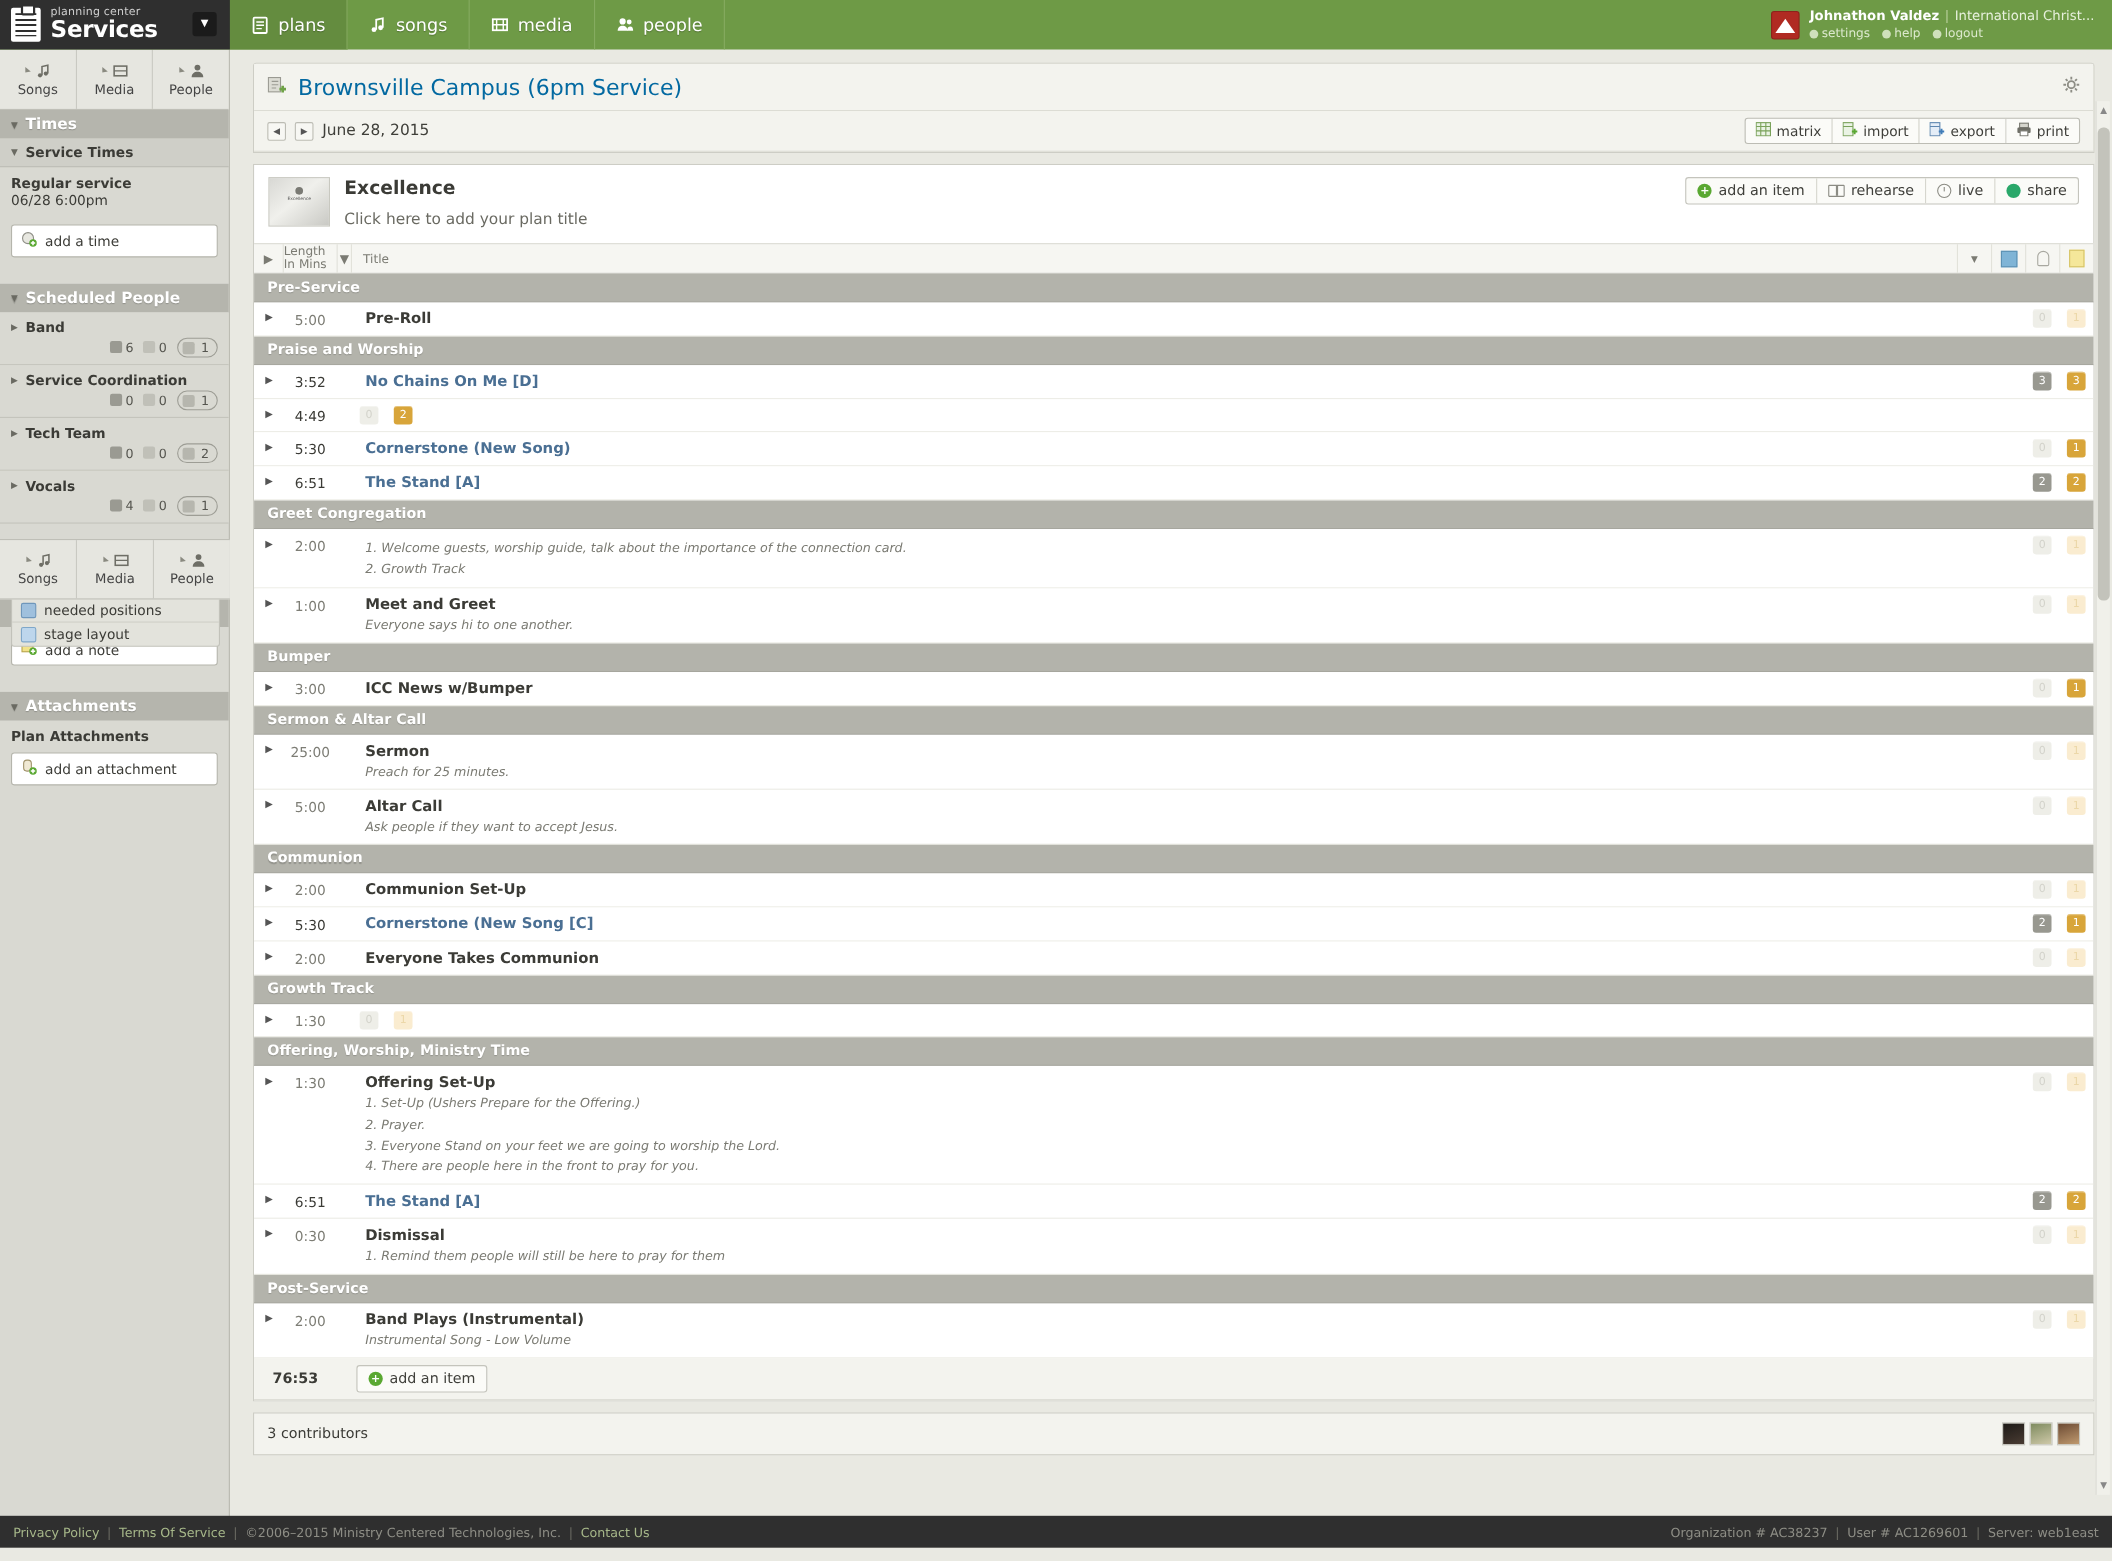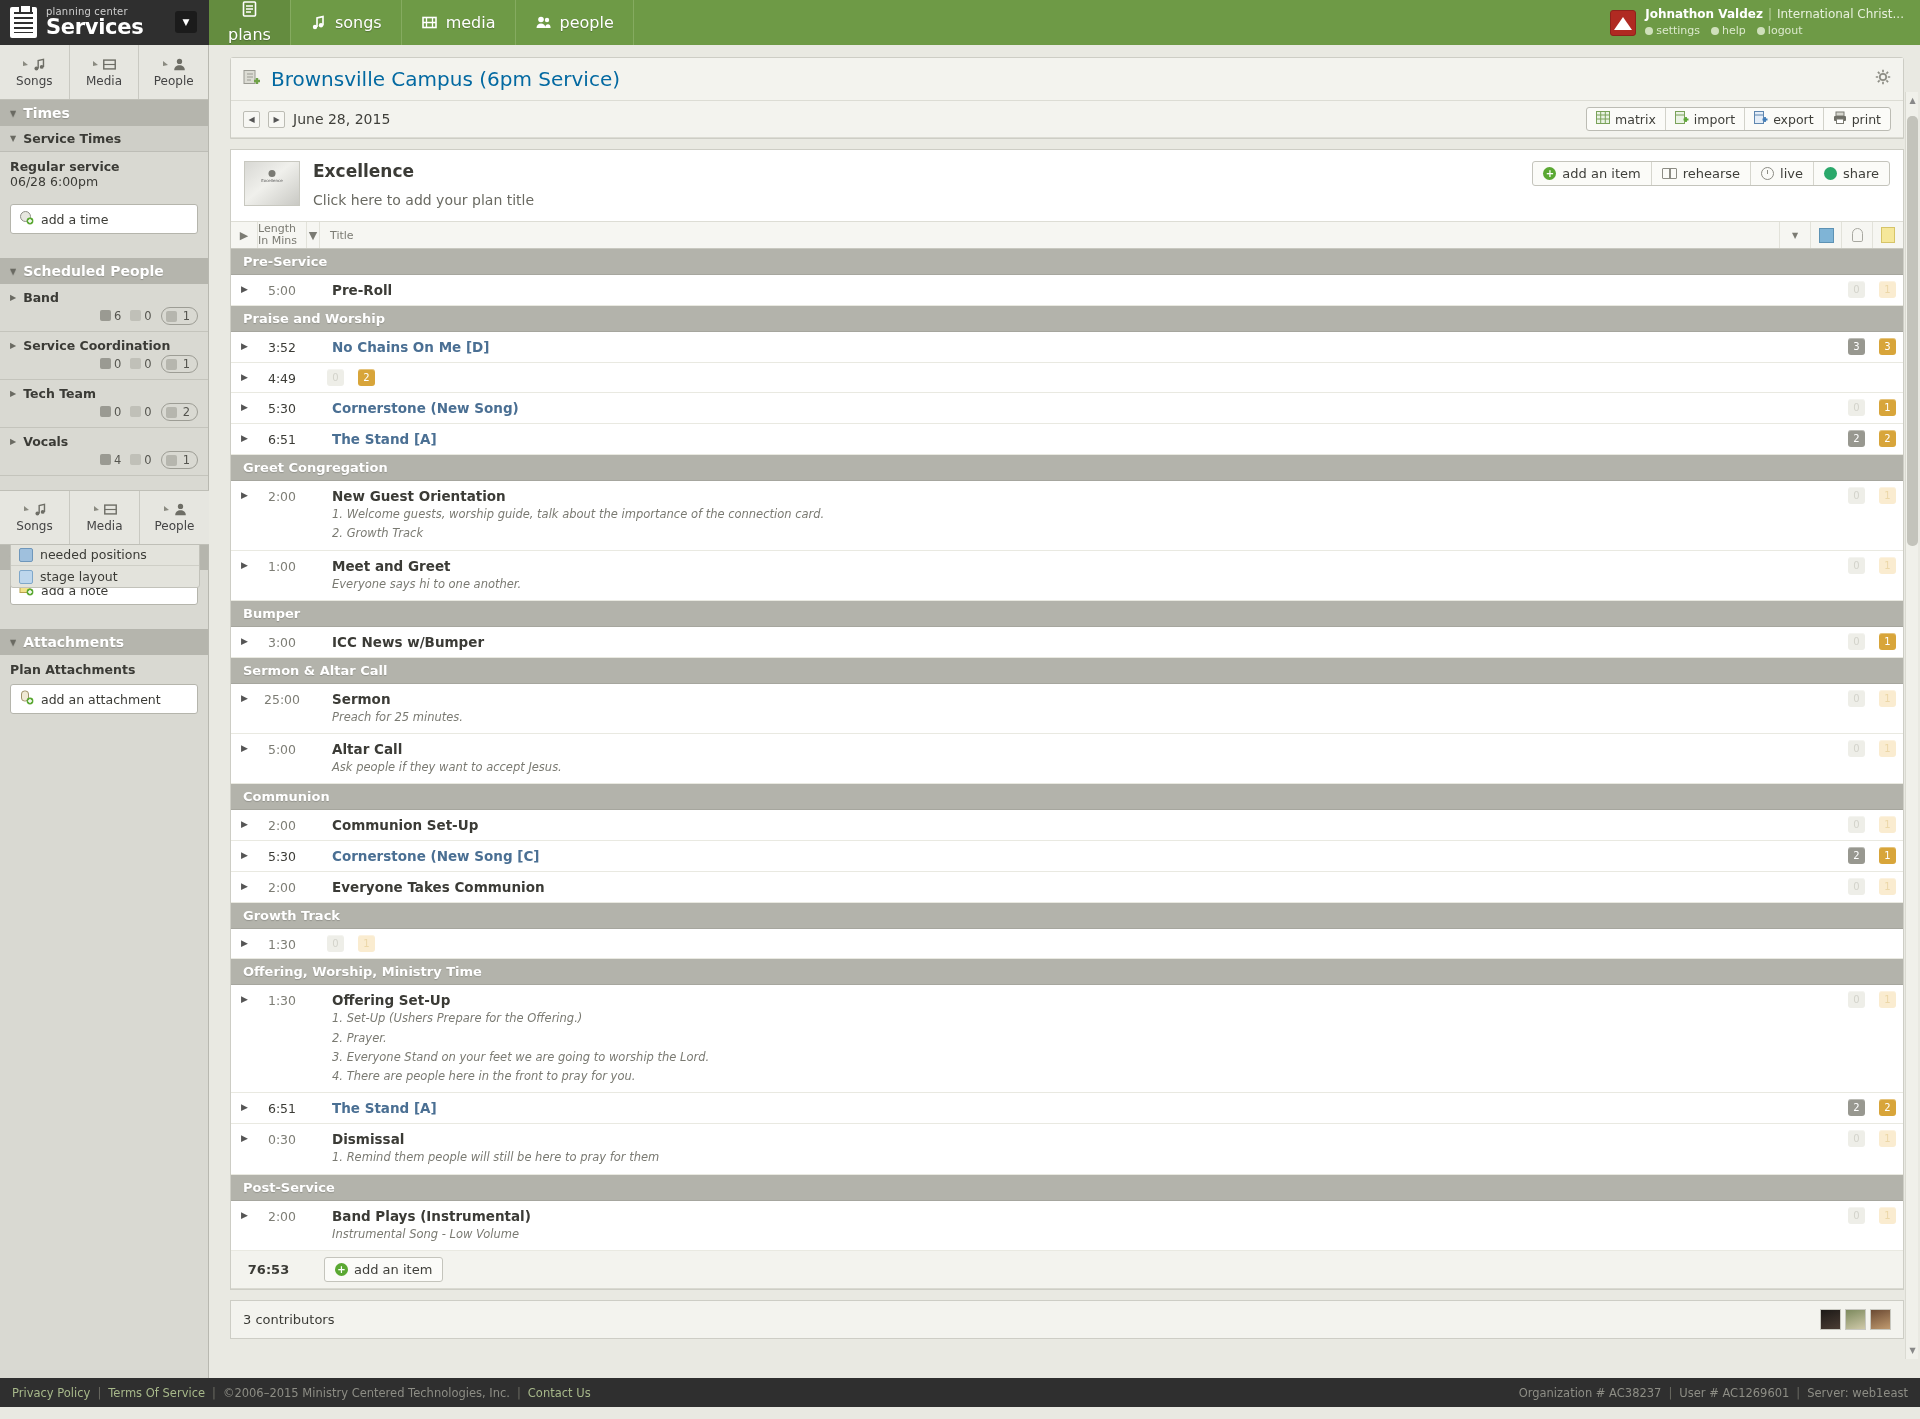--- a/index.html
+++ b/index.html
@@ -44,21 +44,21 @@
     background: #1b1b1b; border-radius: 3px; color: #fff;
     display:flex; align-items:center; justify-content:center; font-size: 9px;
   }
   .navtab {
     display: flex; align-items: center; gap: 8px;
     padding: 0 19px; color: #fff; font-size: 16px;
     border-right: 1px solid #85ab60;
     text-shadow: 0 1px 1px rgba(0,0,0,.25);
     cursor: pointer;
   }
-  .navtab.active { background: #648c3f; flex-direction: column; }
+  .navtab.active { background: #648c3f; }
   .navtab:first-of-type { border-left: 1px solid #85ab60; }
   .navtab .ng { width: 17px; height: 17px; display:inline-block; }
 
   #user-area {
     margin-left: auto; display: flex; align-items: center;
     padding-right: 16px; gap: 9px;
   }
   #user-avatar {
     width: 26px; height: 26px; background: #b02a22; border-radius: 3px;
     position: relative; overflow: hidden; border: 1px solid #8e221b;
@@ -796,21 +796,20 @@
               <span class="badge amber-on">2</span>
             </div>
           </div>
         </div>
         <div class="sec-row">Greet Congregation</div>
         <div class="item-row">
           <div class="ir-play">▶</div>
           <div class="ir-len">2:00</div>
           <div class="ir-spacer"></div>
           <div class="ir-body">
-            <div class="ir-title">New Guest Orientation</div>
             <div class="ir-desc">1. Welcome guests, worship guide, talk about the importance of the connection card.</div>
             <div class="ir-desc">2. Growth Track</div>
           </div>
           <div class="ir-right">
             <div class="cell">
               <span class="badge gray-off">0</span>
             </div>
             <div class="cell">
               <span class="badge amber-off">1</span>
             </div>

